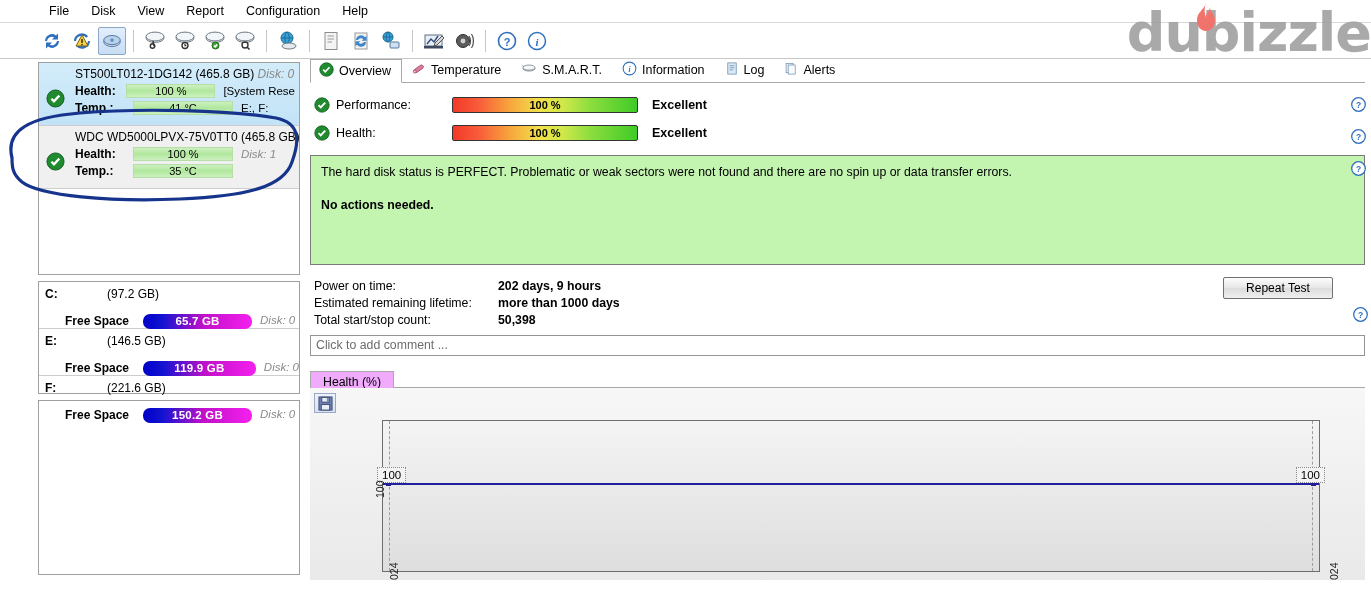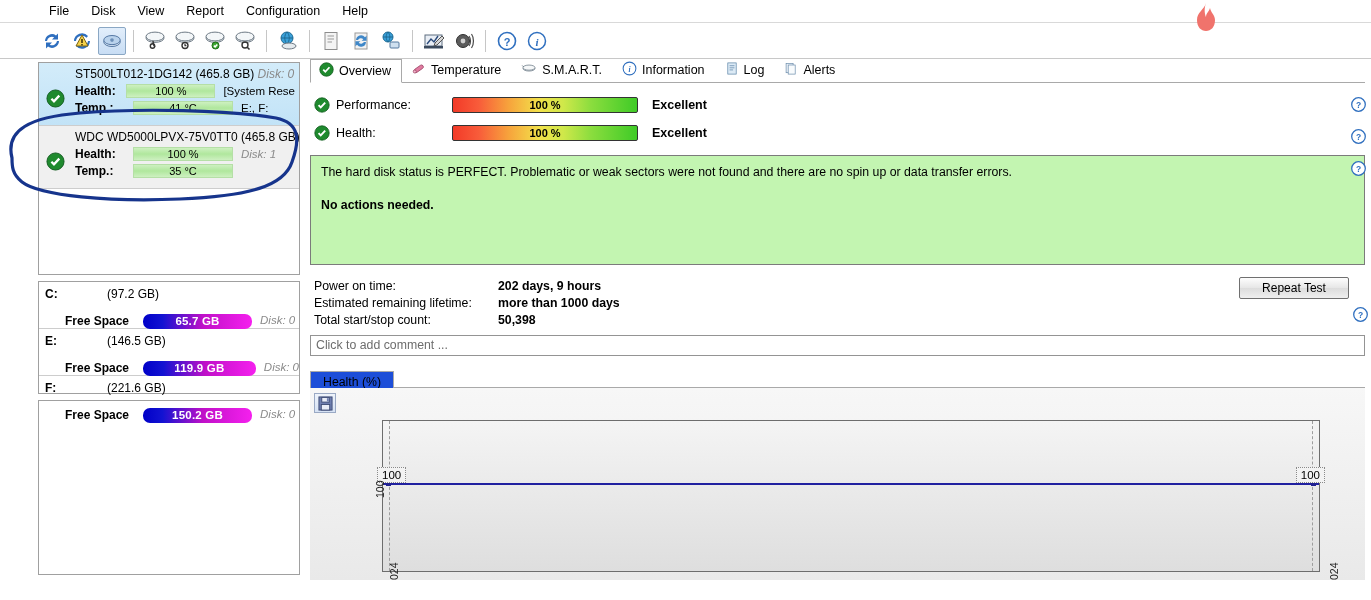--- a/index.html
+++ b/index.html
@@ -128,37 +128,37 @@
     margin-top: 8px; border: 1px solid #7b7b7b; background: #c3f5b1;
     height: 110px; padding: 8px 10px; font-size: 12.3px; line-height: 17px;
   }
   .statusbox .b2 { font-weight: bold; margin-top: 16px; }
 
   .stats { margin-top: 12px; position: relative; height: 52px; }
   .stat-line { display: flex; height: 17px; align-items: center; font-size: 12.3px; }
   .stat-line .sl { width: 188px; padding-left: 4px; }
   .stat-line .sv { font-weight: bold; }
   .repeat-btn {
-    position: absolute; right: 16px; top: 0px;
+    position: absolute; right: 32px; top: 0px;
     width: 110px; height: 22px;
     background: linear-gradient(#fdfdfd,#e6e6e6 50%,#dcdcdc 51%,#efefef);
     border: 1px solid #707070; border-radius: 2px;
     font-size: 12px; text-align: center; line-height: 20px; cursor: pointer;
   }
 
   .comment {
     margin-top: 6px; height: 21px; border: 1px solid #949494; background: #fff;
     font-size: 12.3px; color: #6d6d6d; line-height: 19px; padding-left: 5px;
   }
 
   
   .chartwrap { margin-top: 10px; }
   .chart-tabbar { display: flex; align-items: flex-end; height: 22px; border-bottom: 1px solid #a9a9a9;}
   .chart-tab {
-    padding: 3px 12px; font-size: 12.3px; background: #1d4ed8;
+    padding: 3px 12px; font-size: 12.3px; background: #f0abfc;
     border: 1px solid #a9a9a9; border-bottom: 1px solid #fff;
     position: relative; top: 6px; cursor: pointer;
   }
   .chart-body { position: relative; height: 192px; background: linear-gradient(#f7f7f7,#e9e9e9); }
   .save-ico { position: absolute; left: 4px; top: 5px; width: 22px; height: 20px;
               border: 1px solid #9aa9c4; background: linear-gradient(#eef3fb,#d6e2f4); cursor:pointer;
               display:flex; align-items:center; justify-content:center;}
   .plot { position: absolute; left: 72px; top: 32px; right: 45px; height: 152px;
           border: 1px solid #6d6d6d; border-top: 1px solid #6d6d6d;
           background: linear-gradient(#f4f4f4,#dedede); }
@@ -308,20 +308,21 @@
         <text x="12" y="16.5" font-size="11" font-family="Liberation Serif" text-anchor="middle" fill="#2f6fbf" font-style="italic" font-weight="bold">i</text>
       </svg>
     </div>
   </div>
 
   <div class="flame">
     <svg width="34" height="42" viewBox="0 0 34 42">
       <path d="M17 1c-2 7-9 9-9 17 0 7 4 11 9 11s9-4 9-11c0-5-4-7-5-12-1 4-4 5-4 9 0 0-3-6 0-14z" fill="#f0736c"></path>
     </svg>
   </div>
+  <div class="watermark">dubizzle</div>
 
   <div class="leftpanel">
 
     <div class="disklist">
 
       <div class="disk-entry selected">
         <div class="disk-title">
           <b>ST500LT012-1DG142</b>
           <span class="cap">(465.8 GB)</span>
           <span class="dsk">Disk: 0</span>

